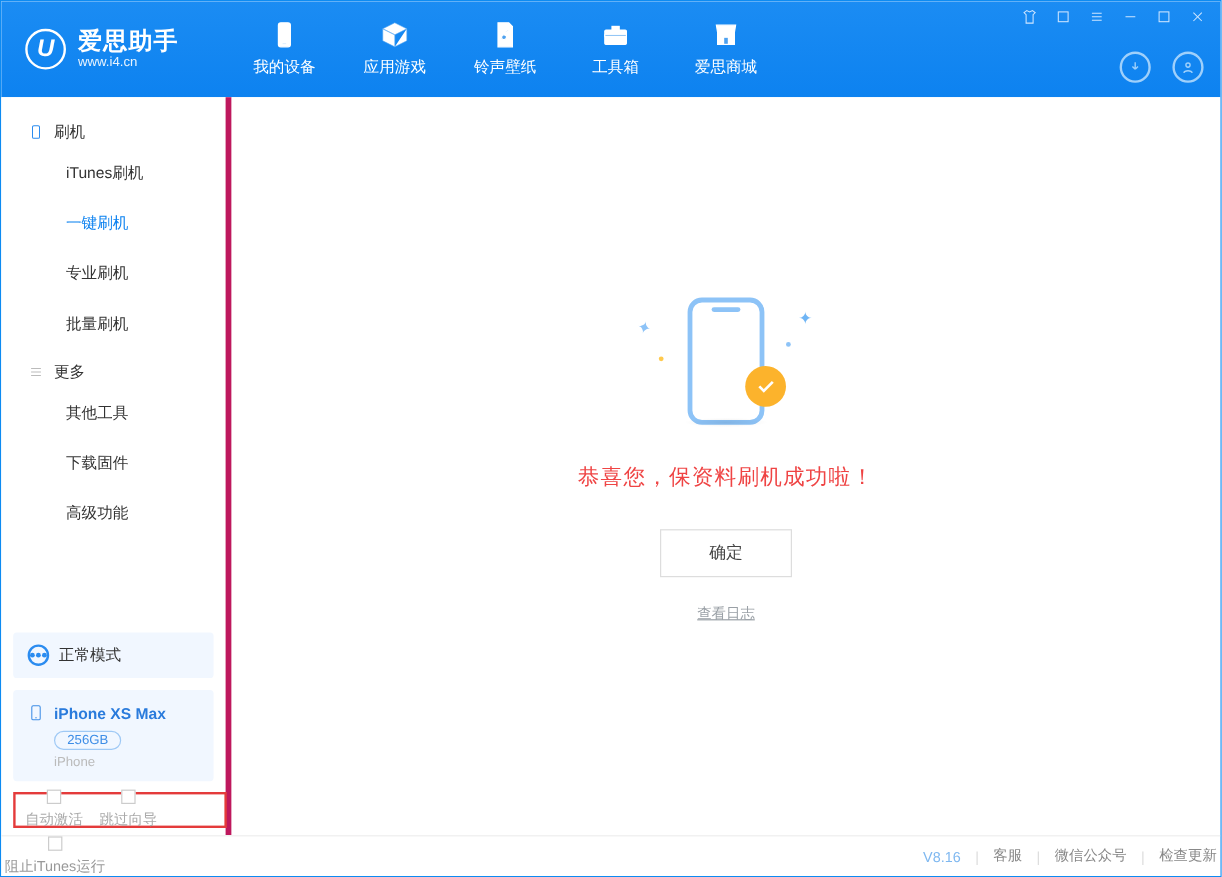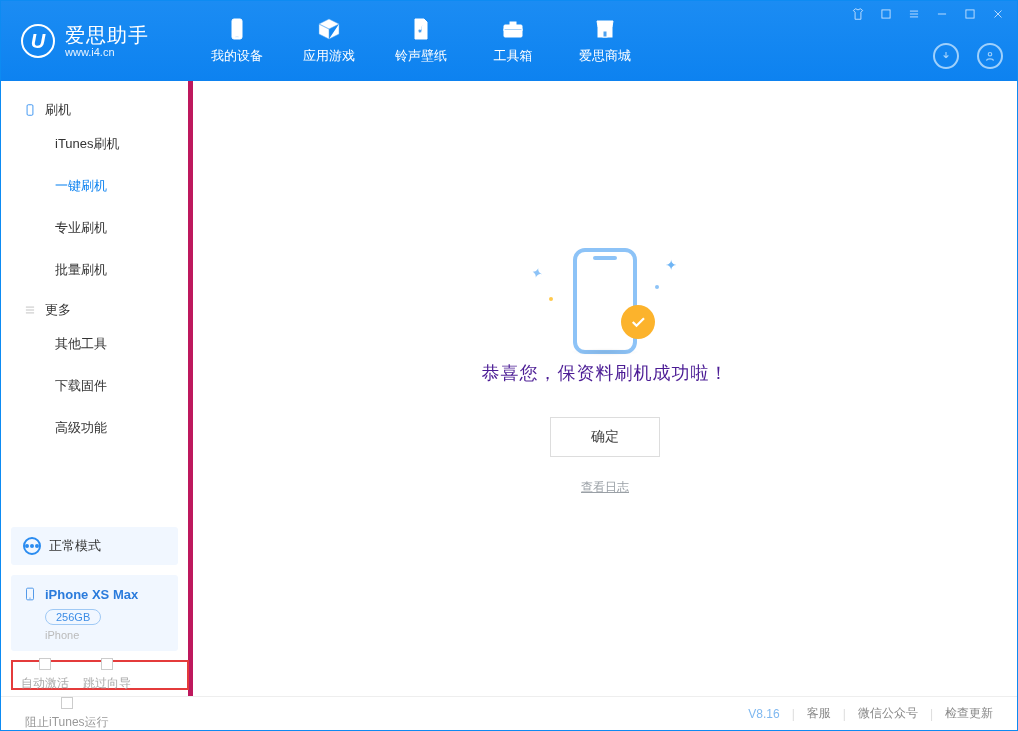--- a/index.html
+++ b/index.html
@@ -3,21 +3,21 @@
 <meta charset="utf-8">
 <style>
 * { margin: 0; padding: 0; box-sizing: border-box; font-family: "Microsoft YaHei", Arial, sans-serif; }
 body { background: #fff; width: 1018px; height: 731px; border: 1px solid #0d8bf2; overflow: hidden; position: relative; }
 
 
 .header { background: linear-gradient(#1b8cf3, #0d82f0); height: 80px; display: flex; align-items: stretch; color: #fff; position: relative; }
 .logo { display: flex; align-items: center; padding: 0 18px 0 20px; min-width: 190px; }
 .logo-icon { width: 34px; height: 34px; border-radius: 50%; border: 2.5px solid #fff; display: flex; align-items: center; justify-content: center; font-weight: 700; font-size: 20px; font-style: italic; font-family: Georgia, serif; }
 .logo-text { margin-left: 10px; line-height: 1.1; }
-.logo-title { font-size: 20px; font-weight: 400; letter-spacing: 1px; }
+.logo-title { font-size: 20px; font-weight: 700; letter-spacing: 1px; }
 .logo-sub { font-size: 11px; opacity: .9; }
 
 .navtabs { display: flex; align-items: stretch; }
 .tab { width: 92px; display: flex; flex-direction: column; align-items: center; justify-content: center; cursor: pointer; font-size: 13px; gap: 6px; }
 .tab.active { background: rgba(0,0,0,.12); }
 .tab svg { width: 24px; height: 24px; display: block; fill: #fff; stroke: #fff; }
 
 .hdr-right { position: absolute; right: 12px; top: 6px; display: flex; gap: 14px; align-items: center; }
 .hdr-right svg, .hdr-btn { width: 14px; height: 14px; stroke: #cfe6ff; fill: none; cursor: pointer; }
 .hdr-right2 { position: absolute; right: 14px; bottom: 12px; display: flex; gap: 18px; }
@@ -50,31 +50,31 @@
 .result { position: absolute; left: 0; right: 0; top: 160px; display: flex; flex-direction: column; align-items: center; }
 .phone-illus { position: relative; width: 160px; height: 120px; display: flex; align-items: center; justify-content: center; }
 .phone { width: 64px; height: 106px; border: 4px solid #8dc3f7; border-radius: 12px; position: relative; background: #fff; }
 .phone::after { content: ""; position: absolute; bottom: -6px; left: 50%; transform: translateX(-50%); width: 70px; height: 8px; background: radial-gradient(ellipse, rgba(0,0,0,.08), transparent 70%); }
 .phone .notch { position: absolute; top: 4px; left: 50%; transform: translateX(-50%); width: 24px; height: 4px; background: #8dc3f7; border-radius: 2px; }
 .badge { position: absolute; right: 30px; bottom: 22px; width: 34px; height: 34px; background: #fcb32c; border-radius: 50%; display: flex; align-items: center; justify-content: center; }
 .badge svg { width: 18px; height: 18px; stroke: #fff; fill: none; stroke-width: 3; }
 .spark { position: absolute; color: #8dc3f7; font-size: 14px; }
 .dotlet { position: absolute; width: 4px; height: 4px; border-radius: 50%; }
 
-.msg { font-size: 18px; color: #4c1d95; letter-spacing: 1px; }
+.msg { margin-top: 24px; font-size: 18px; color: #ef4444; letter-spacing: 1px; }
 .ok-btn { margin-top: 32px; border: 1px solid #ddd; background: #fff; padding: 10px 40px; font-size: 14px; color: #444; cursor: pointer; }
 .log-link { margin-top: 22px; color: #9aa0a6; font-size: 12px; text-decoration: underline; cursor: pointer; }
 
 
 .highlight { position: absolute; left: 10px; bottom: 40px; width: 178px; height: 30px; border: 2px solid #e43b3b; display: flex; align-items: center; gap: 14px; padding-left: 8px; font-size: 12px; color: #aaa; }
 .chk { display: flex; align-items: center; gap: 5px; cursor: pointer; flex-direction: column; }
 .chk .box { width: 12px; height: 12px; border: 1px solid #ccc; background: #fff; }
 
 
-.footer { position: absolute; left: 0; right: 0; bottom: 0; height: 34px; border-top: 1px solid #eee; display: flex; align-items: center; padding: 0 24px; font-size: 12px; color: #999; background: #fff; }
+.footer { position: absolute; left: 0; right: 0; bottom: 0; height: 34px; border-top: 1px solid #eee; display: flex; align-items: center; padding: 0 3px; font-size: 12px; color: #999; background: #fff; }
 .footer .spacer { flex: 1; }
 .footer .sep { color: #ddd; margin: 0 12px; }
 .footer .link { color: #888; cursor: pointer; }
 .footer .ver { color: #7fb8f0; }
 </style>
 </head>
 <body>
 
 <div class="header">
   <div class="logo">

